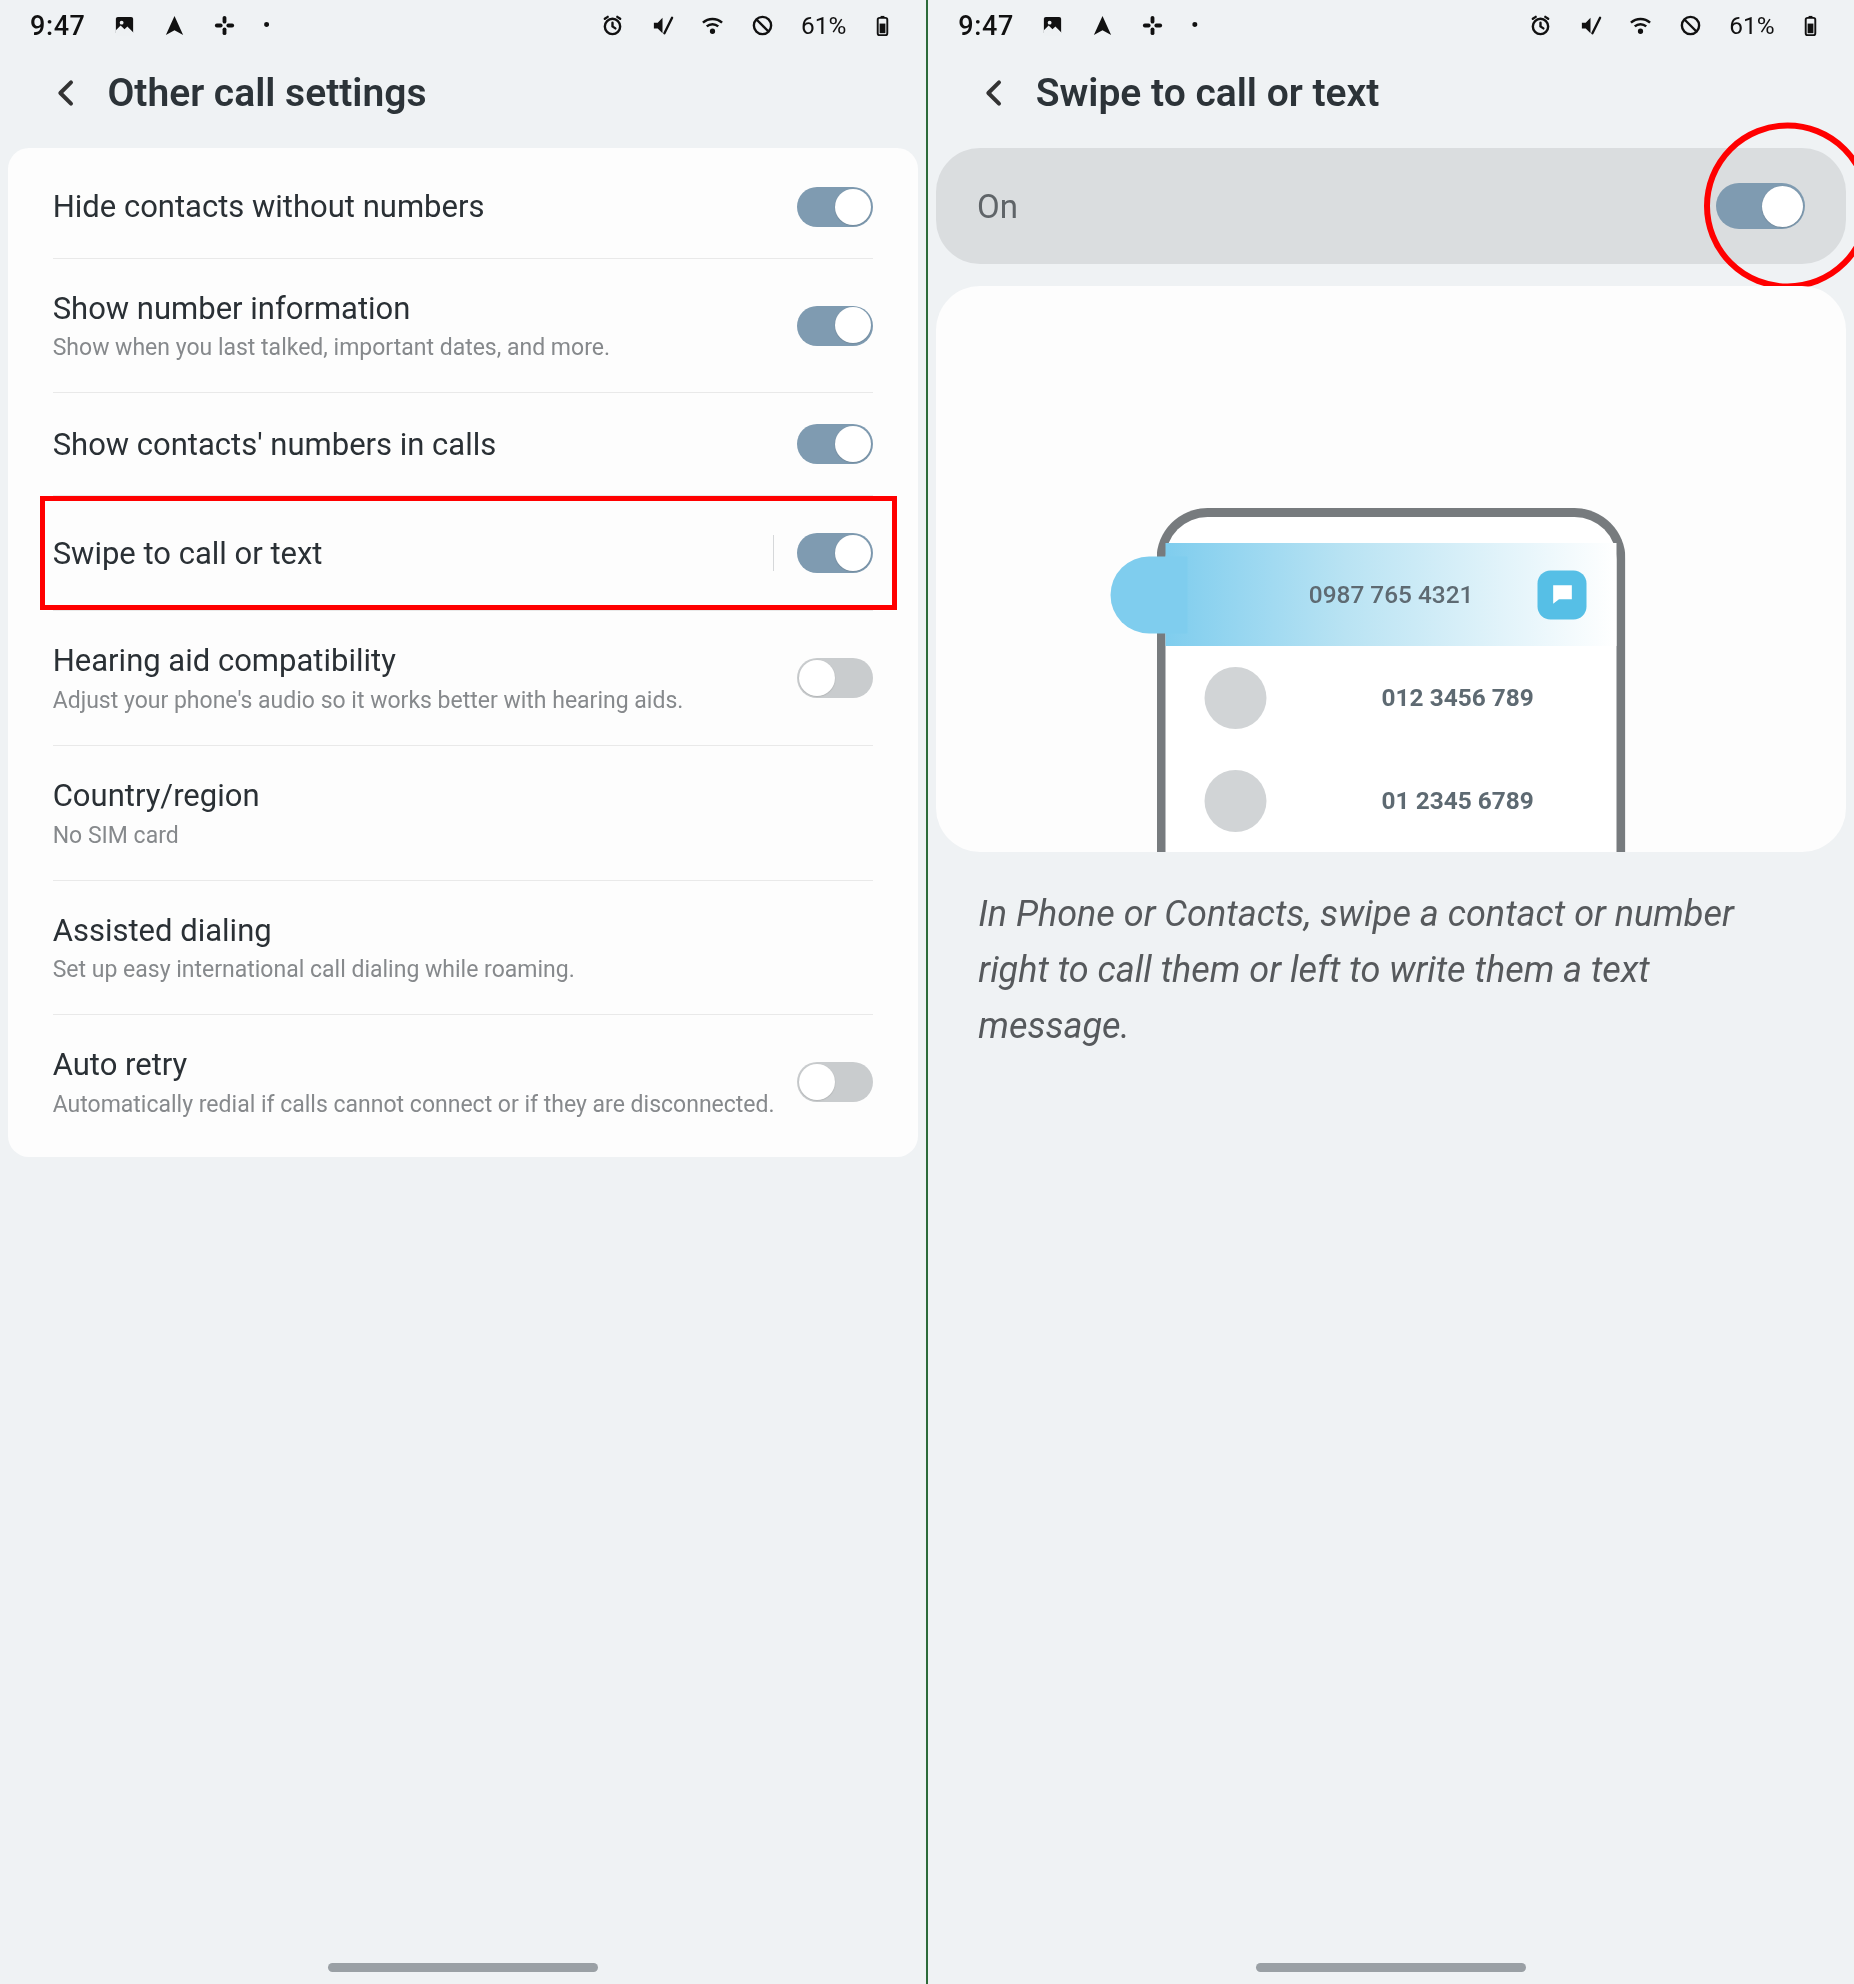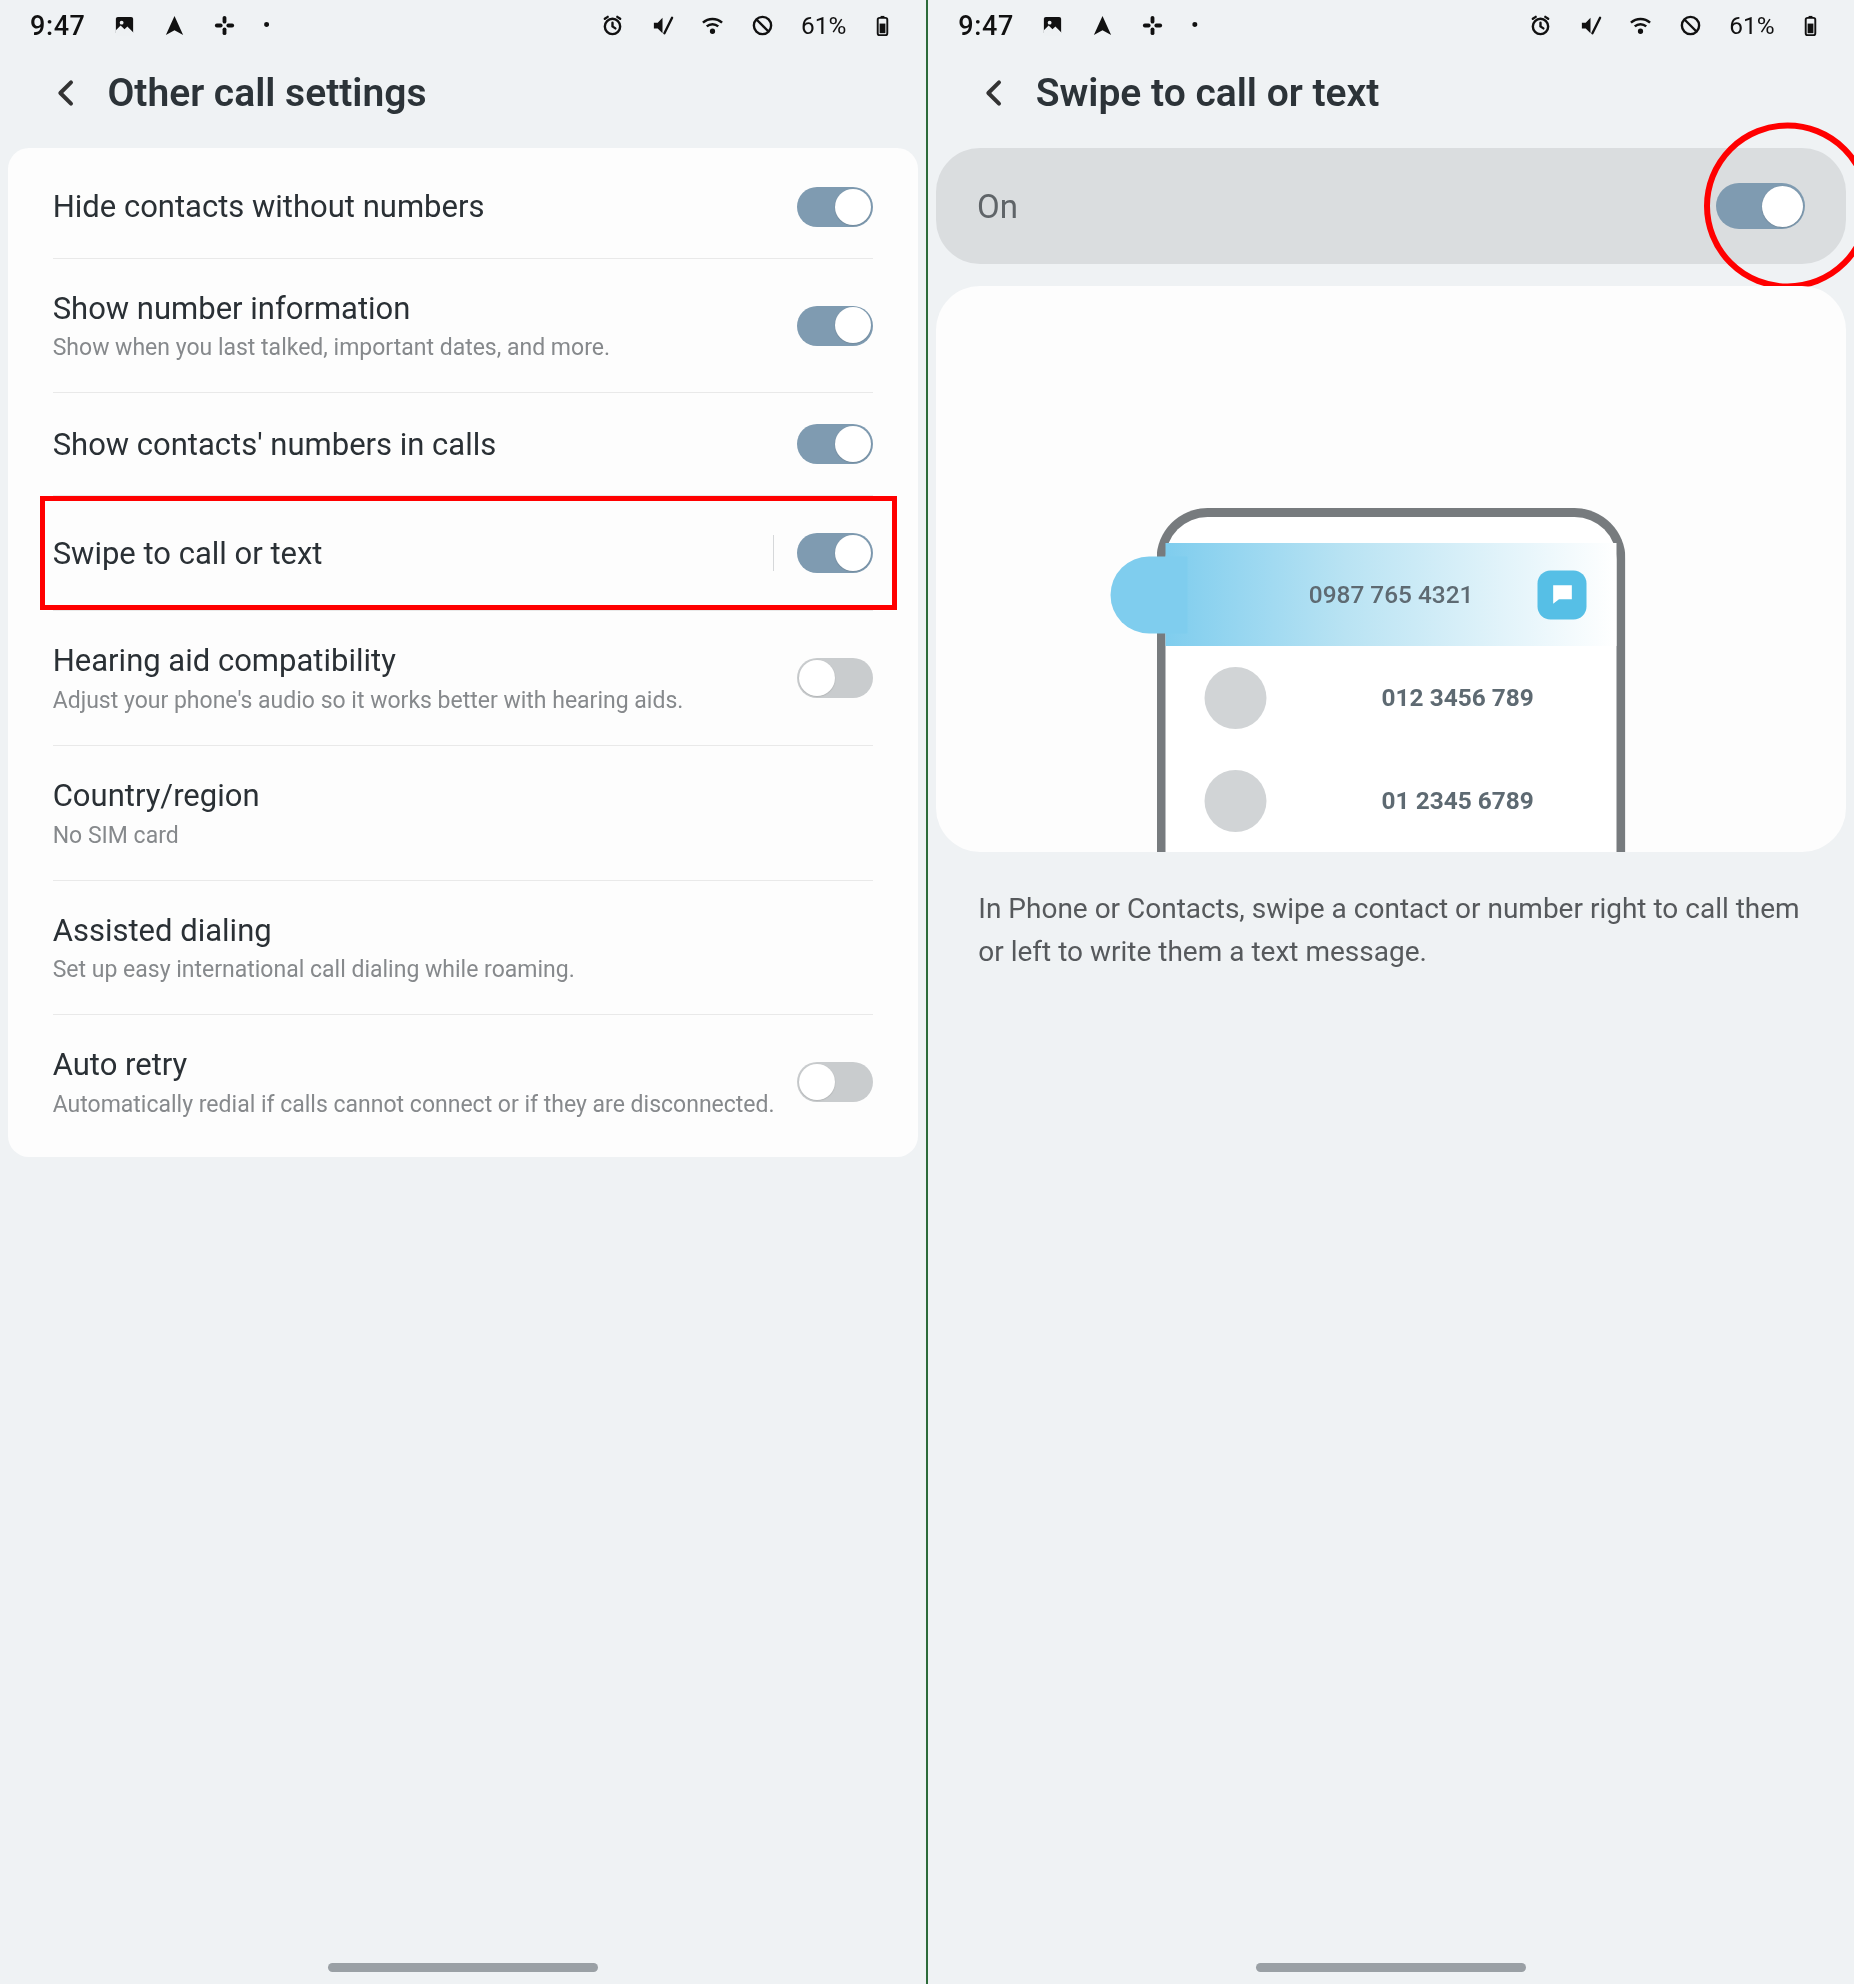--- a/index.html
+++ b/index.html
@@ -196,24 +196,25 @@
   .mock-avatar {
     width:62px; height:62px; border-radius:50%;
     background:#d1d4d6;
     flex-shrink:0;
   }
   .mock-row .num { flex:1; text-align:center;font-weight:bold; }
   .mock-row.plain { justify-content:flex-start; padding-left:39px; }
   .mock-row.plain .num { text-align:center; margin-left: 39px; }
 
   .desc-text {
-    font-size:28px;
+    font-size:36px;
     color:#56595c;
     line-height:1.55;
     padding: 35px 50px 0;
+    font-style: italic;
   }
 </style>
 </head>
 <body>
 
 <div class="phone">
 
   <div class="status-bar">
     <div class="status-left">
       <span class="status-time">9:47</span>

